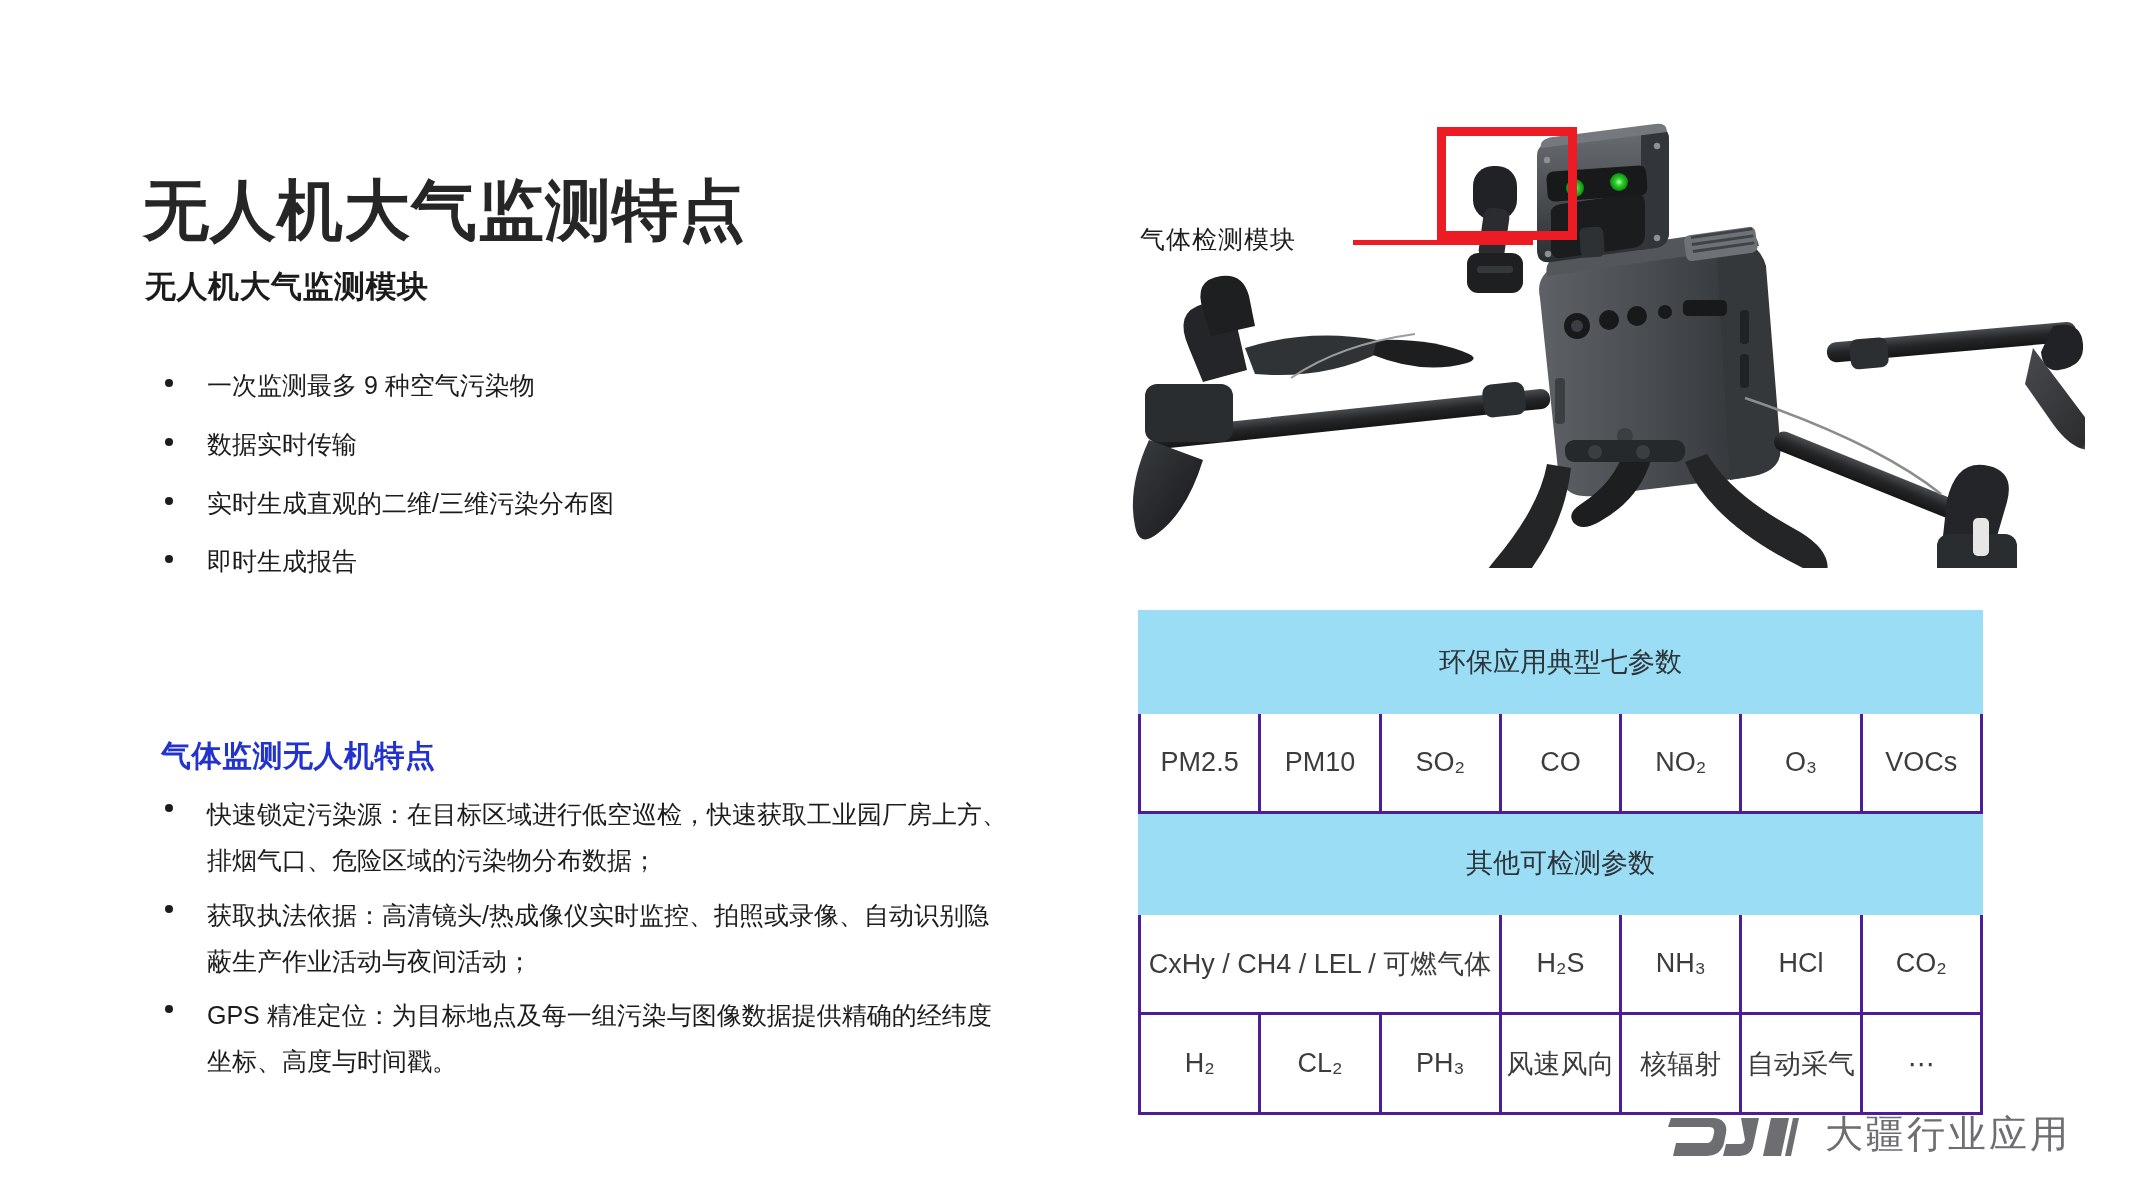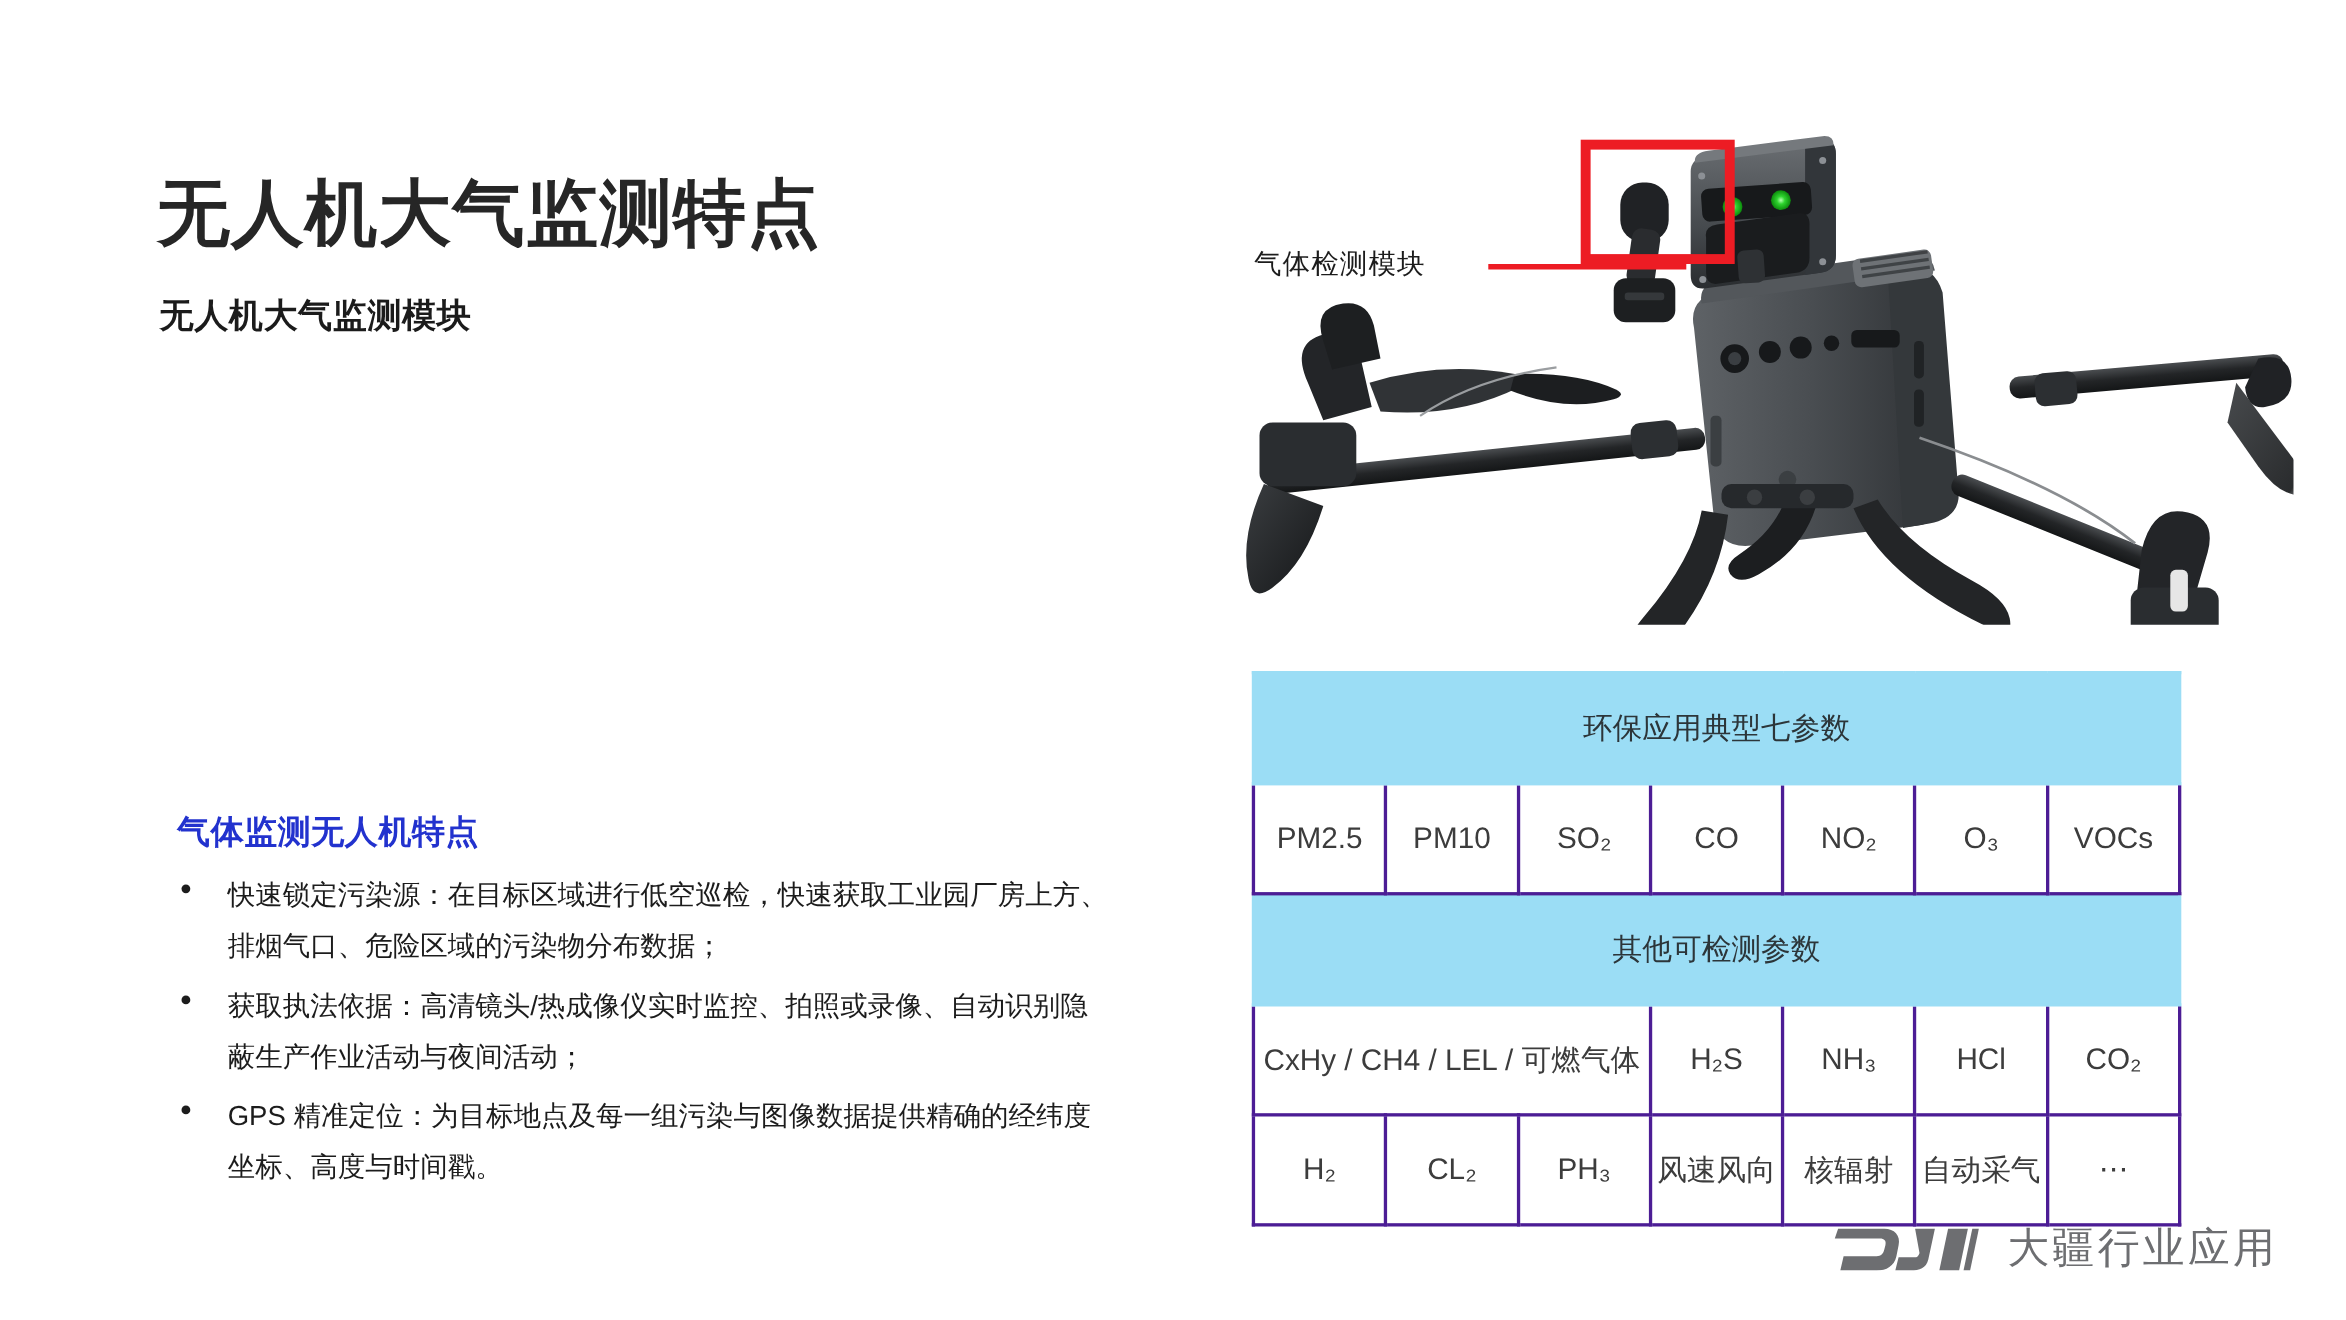--- a/index.html
+++ b/index.html
@@ -21,21 +21,21 @@
     position: absolute;
     left: 143px;
     top: 0;
     width: 880px;
     height: 1200px;
   }
 
   .slide-title {
     position: absolute;
     left: 0;
-    top: 115px;
+    top: 132px;
     font-size: 66px;
     font-weight: 700;
     letter-spacing: 1px;
     color: #262626;
     line-height: 1.05;
     white-space: nowrap;
   }
 
   .slide-subtitle {
     position: absolute;
@@ -183,20 +183,38 @@
 </style>
 </head>
 <body>
 
 <div class="left-col">
 
   <h1 class="slide-title">无人机大气监测特点</h1>
   <h2 class="slide-subtitle">无人机大气监测模块</h2>
 
   <div class="section section-a">
+    <ul class="bullets compact">
+      <li>
+        <span class="bullet-dot"></span>
+        <span>一次监测最多 9 种空气污染物</span>
+      </li>
+      <li>
+        <span class="bullet-dot"></span>
+        <span>数据实时传输</span>
+      </li>
+      <li>
+        <span class="bullet-dot"></span>
+        <span>实时生成直观的二维/三维污染分布图</span>
+      </li>
+      <li>
+        <span class="bullet-dot"></span>
+        <span>即时生成报告</span>
+      </li>
+    </ul>
   </div>
 
   <div class="section section-b">
     <div class="section-heading">气体监测无人机特点</div>
     <ul class="bullets wide">
       <li>
         <span class="bullet-dot"></span>
         <span>快速锁定污染源：在目标区域进行低空巡检，快速获取工业园厂房上方、排烟气口、危险区域的污染物分布数据；</span>
       </li>
       <li>

